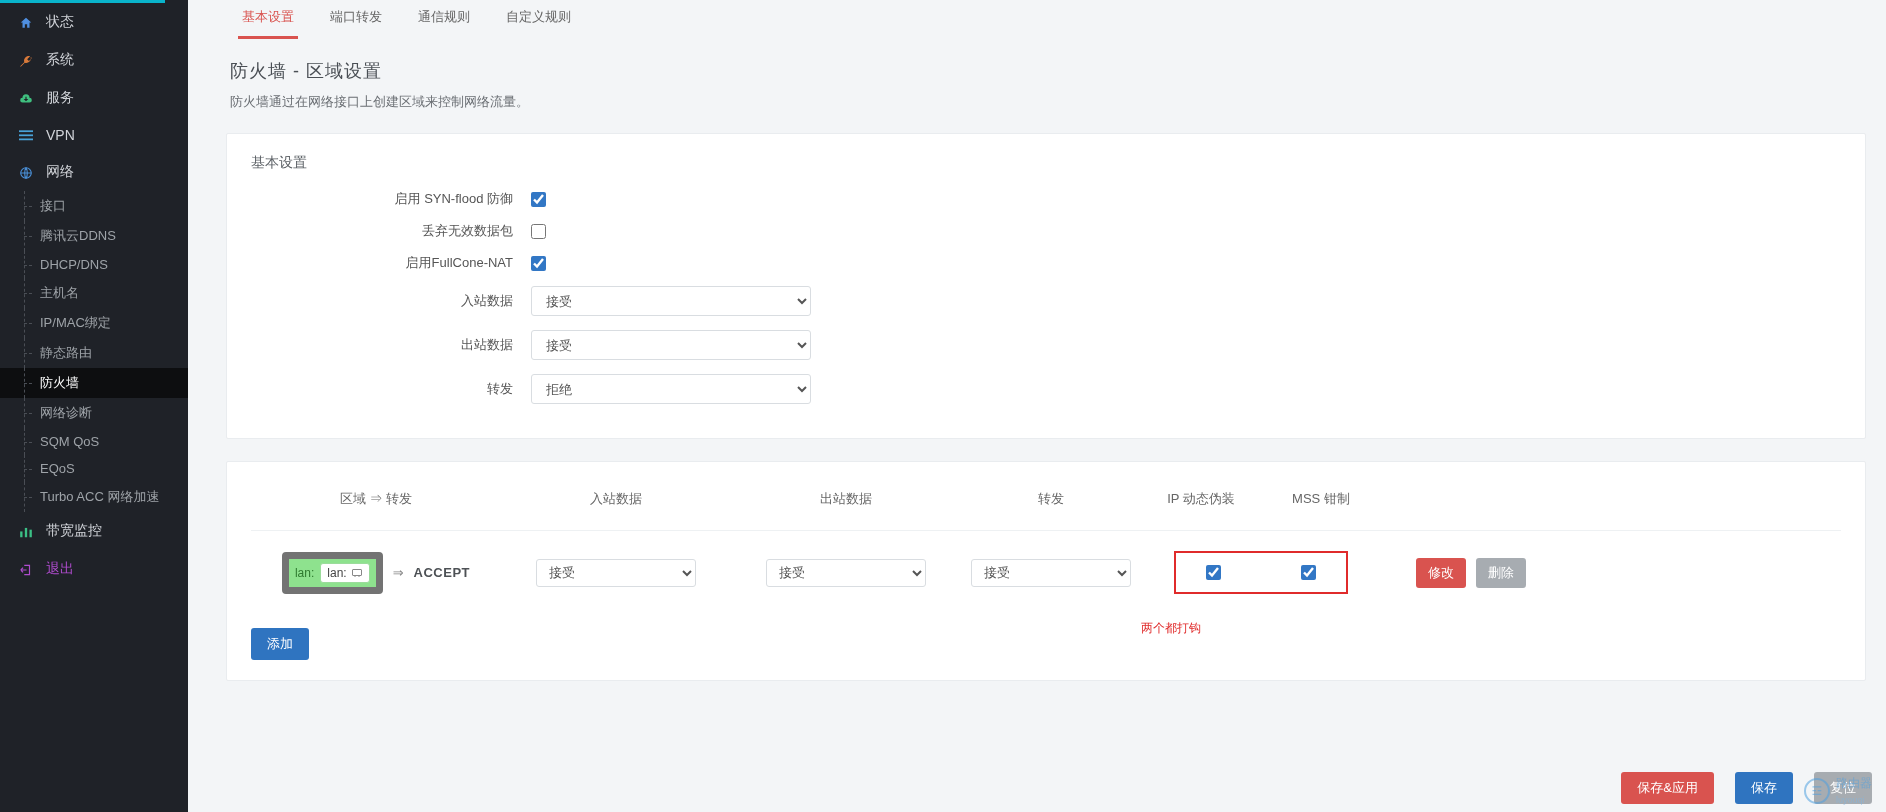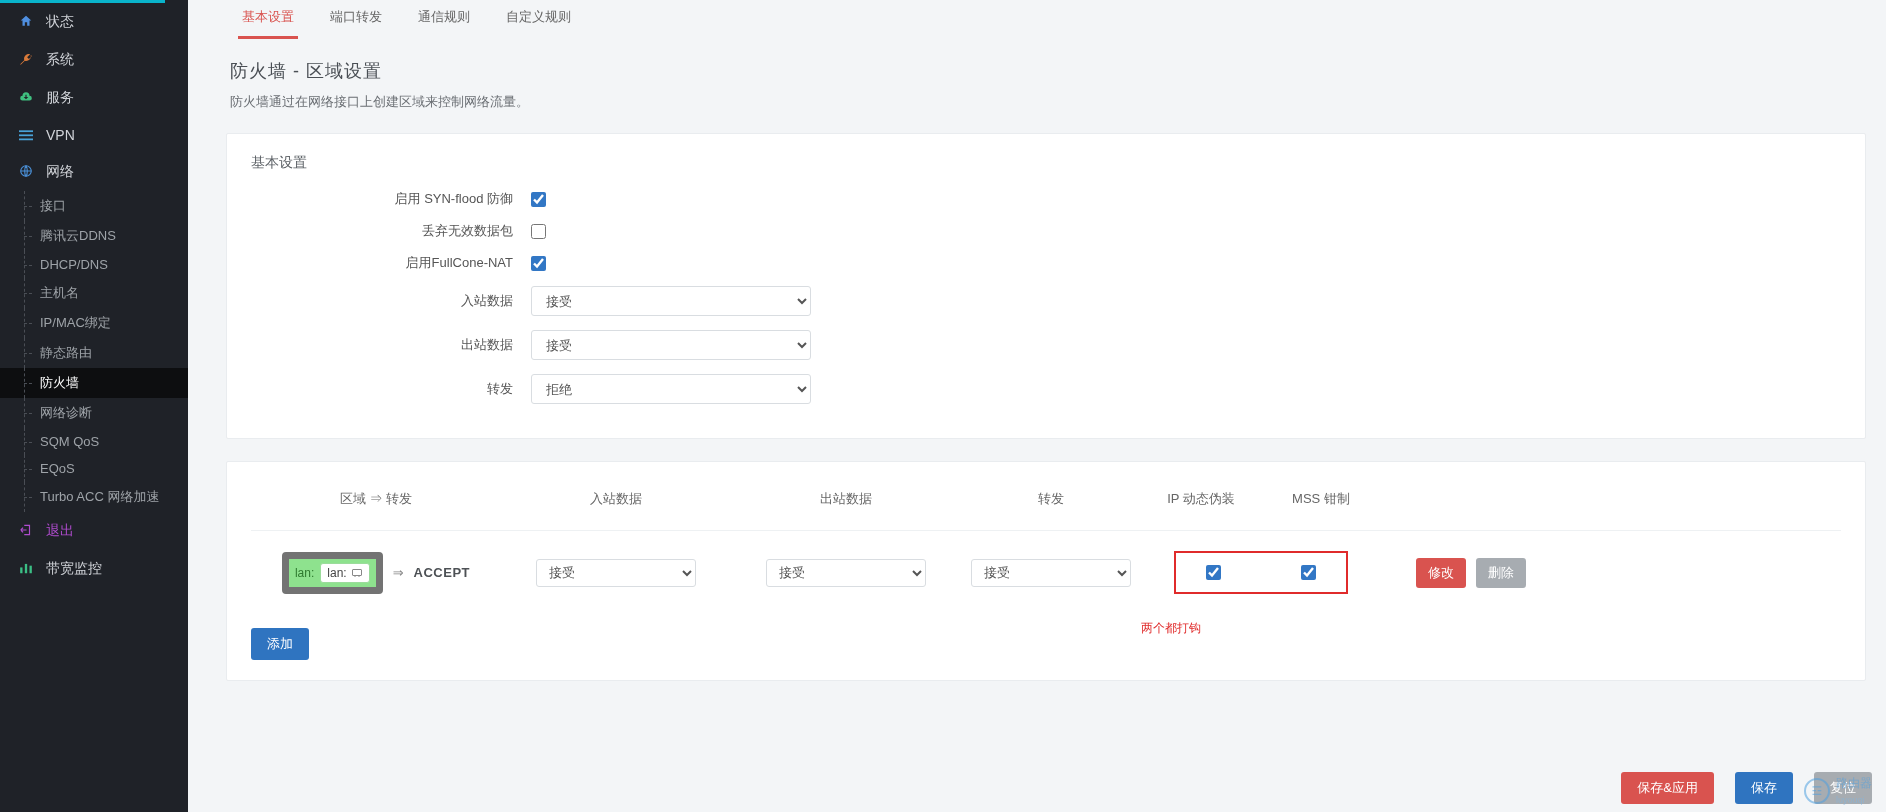--- a/index.html
+++ b/index.html
@@ -25,21 +25,21 @@
   .sidebar::before {
     content: "";
     height: 3px;
     width: 165px;
     background: #09b4cb;
     position: absolute;
     top: 0; left: 0;
   }
   .side-item {
     display: flex;
-    align-items: flex-start;
+    align-items: flex-end;
     gap: 12px;
     padding: 10px 18px;
     cursor: pointer;
     color: #d0d3d8;
     font-size: 14px;
   }
   .side-item .ico { width: 16px; height: 16px; display:flex;align-items:center;justify-content:center; }
   .side-sub {
     padding: 6px 0 6px 40px;
     font-size: 13px;
@@ -230,38 +230,38 @@
         <div class="side-sub">主机名</div>
         <div class="side-sub">IP/MAC绑定</div>
         <div class="side-sub">静态路由</div>
         <div class="side-sub active">防火墙</div>
         <div class="side-sub">网络诊断</div>
         <div class="side-sub">SQM QoS</div>
         <div class="side-sub">EQoS</div>
         <div class="side-sub">Turbo ACC 网络加速</div>
       </div>
 
-    <div class="side-item logout">
-      <span class="ico">
-        <svg width="14" height="14" viewBox="0 0 24 24" fill="none" stroke="#b04ccf" stroke-width="2">
-            <path d="M9 4h9v16H9M13 12H3m0 0l4-4m-4 4l4 4"></path>
-          </svg>
-      </span>
-      <span>退出</span>
-    </div>
-
     <div class="side-item">
       <span class="ico">
         <svg width="14" height="12" viewBox="0 0 24 18" fill="#3bbf85">
             <rect x="2" y="8" width="4" height="10"></rect>
             <rect x="10" y="2" width="4" height="16"></rect>
             <rect x="18" y="5" width="4" height="13"></rect>
           </svg>
       </span>
       <span>带宽监控</span>
+    </div>
+
+    <div class="side-item logout">
+      <span class="ico">
+        <svg width="14" height="14" viewBox="0 0 24 24" fill="none" stroke="#b04ccf" stroke-width="2">
+            <path d="M9 4h9v16H9M13 12H3m0 0l4-4m-4 4l4 4"></path>
+          </svg>
+      </span>
+      <span>退出</span>
     </div>
   </nav>
 
   <main class="main">
 
     <div class="tabs" id="tabs">
         <div class="tab active">基本设置</div>
         <div class="tab">端口转发</div>
         <div class="tab">通信规则</div>
         <div class="tab">自定义规则</div>

